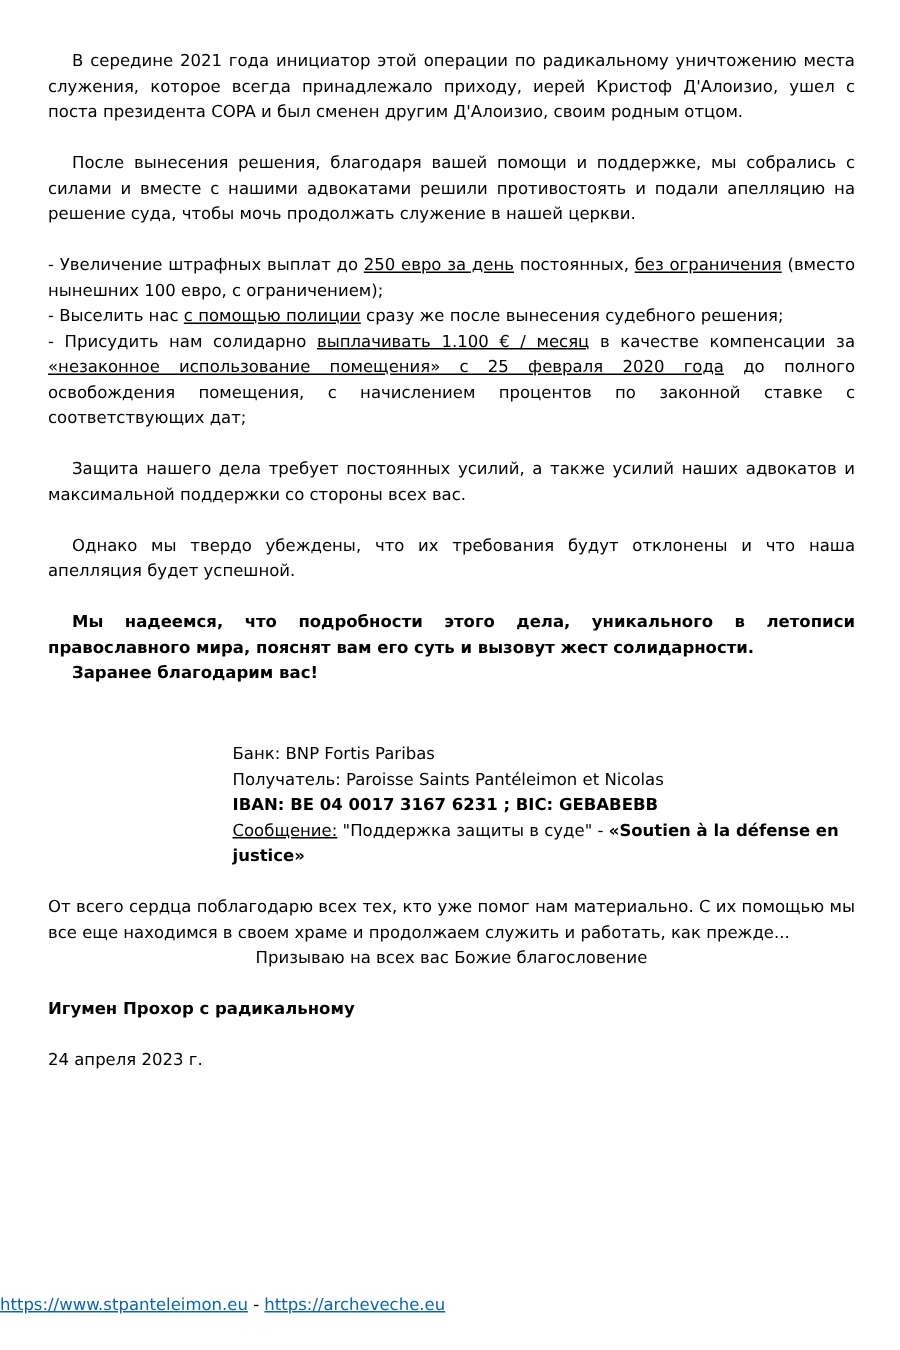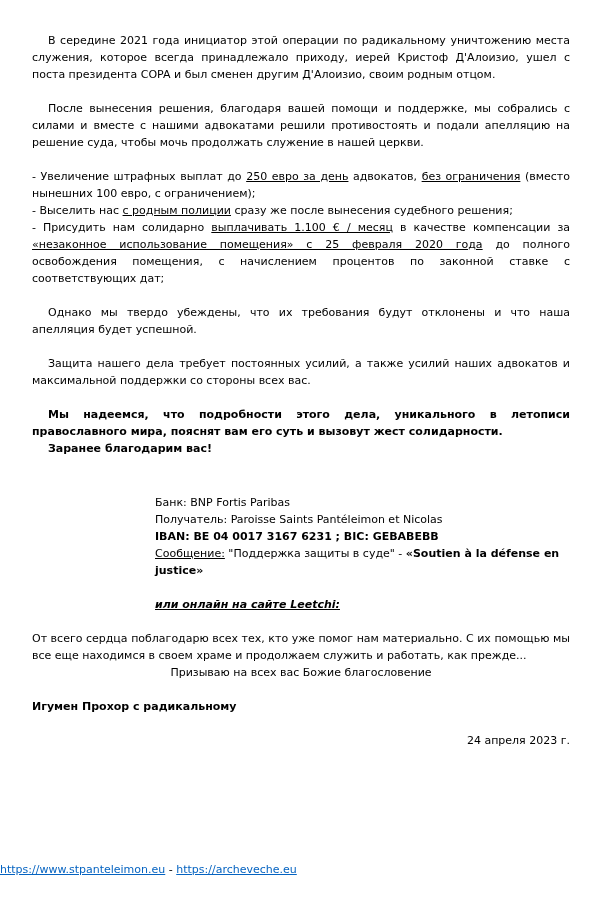--- a/index.html
+++ b/index.html
@@ -27,57 +27,56 @@
     margin-left: 123px;
     margin-top: 37px;
     margin-bottom: 17px;
   }
   .online-label {
     margin-top: 17px;
     font-weight: bold; font-style: italic; text-decoration: underline;
   }
   a.link { color: #0563C1; text-decoration: underline; cursor: pointer; }
   .center { text-align: center; }
-  .right { text-align: right; margin-top: 17px; }
+  .right { margin-top: 17px; }
   .signature { font-weight: bold; margin-top: 17px; }
   .footer {
     position: absolute; left: 0; bottom: 22px; width: 100%;
     text-align: left;
   }
 </style>
 </head>
 <body>
 
 <div class="page">
 
   <p class="para indent">В середине 2021 года инициатор этой операции по радикальному уничтожению места служения, которое всегда принадлежало приходу, иерей Кристоф Д'Алоизио, ушел с поста президента COPA и был сменен другим Д'Алоизио, своим родным отцом.</p>
 
   <p class="para indent">После вынесения решения, благодаря вашей помощи и поддержке, мы собрались с силами и вместе с нашими адвокатами решили противостоять и подали апелляцию на решение суда, чтобы мочь продолжать служение в нашей церкви.</p>
 
   <div class="group">
-    <p class="list-item"><span>- Увеличение штрафных выплат до </span><span class="u">250 евро за день</span><span> адвокатов, </span><span class="u">без ограничения</span><span> (вместо нынешних 100 евро, с ограничением);</span></p>
-    <p class="list-item"><span>- Выселить нас </span><span class="u">с родным полиции</span><span> сразу же после вынесения судебного решения;</span></p>
+    <p class="list-item"><span>- Увеличение штрафных выплат до </span><span class="u">250 евро за день</span><span> постоянных, </span><span class="u">без ограничения</span><span> (вместо нынешних 100 евро, с ограничением);</span></p>
+    <p class="list-item"><span>- Выселить нас </span><span class="u">с помощью полиции</span><span> сразу же после вынесения судебного решения;</span></p>
     <p class="list-item"><span>- Присудить нам солидарно </span><span class="u">выплачивать 1.100 € / месяц</span><span> в качестве компенсации за </span><span class="u">«незаконное использование помещения» с 25 февраля 2020 года</span><span> до полного освобождения помещения, с начислением процентов по законной ставке с соответствующих дат;</span></p>
   </div>
 
+  <p class="para indent">Защита нашего дела требует постоянных усилий, а также усилий наших адвокатов и максимальной поддержки со стороны всех вас.</p>
+
   <p class="para indent">Однако мы твердо убеждены, что их требования будут отклонены и что наша апелляция будет успешной.</p>
-
-  <p class="para indent">Защита нашего дела требует постоянных усилий, а также усилий наших адвокатов и максимальной поддержки со стороны всех вас.</p>
 
   <div>
     <p class="para indent b no-gap">Мы надеемся, что подробности этого дела, уникального в летописи православного мира, пояснят вам его суть и вызовут жест солидарности.</p>
     <p class="indent b">Заранее благодарим вас!</p>
   </div>
 
   <div class="bank">
     <p>Банк: BNP Fortis Paribas</p>
     <p>Получатель: Paroisse Saints Pantéleimon et Nicolas</p>
     <p class="b">IBAN: BE 04 0017 3167 6231 ; BIC: GEBABEBB</p>
     <p><span class="u">Сообщение:</span><span> "Поддержка защиты в суде" - </span><span class="b">«Soutien à la défense en justice»</span></p>
-    <p class="online-label">или онлайн на сайте Leetchi:</p>
   </div>
 
   <div>
     <p class="para no-gap">От всего сердца поблагодарю всех тех, кто уже помог нам материально. С их помощью мы все еще находимся в своем храме и продолжаем служить и работать, как прежде...</p>
     <p class="center">Призываю на всех вас Божие благословение</p>
   </div>
 
   <p class="signature">Игумен Прохор с радикальному</p>
 
   <p class="right">24 апреля 2023 г.</p>

